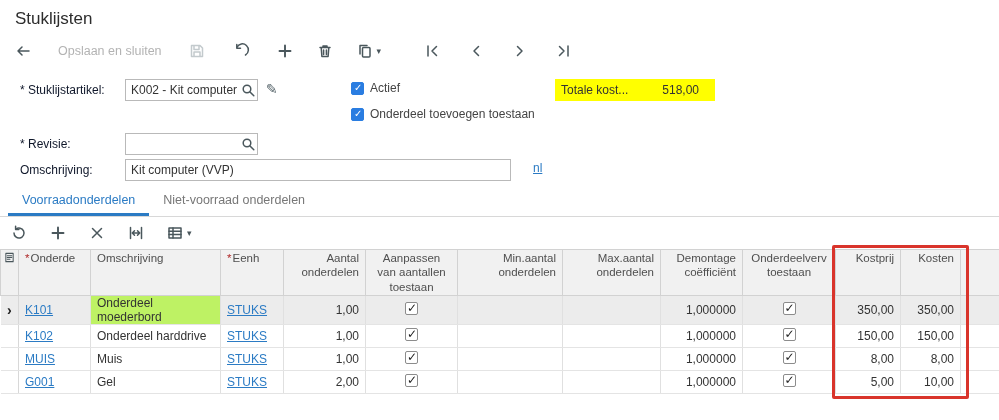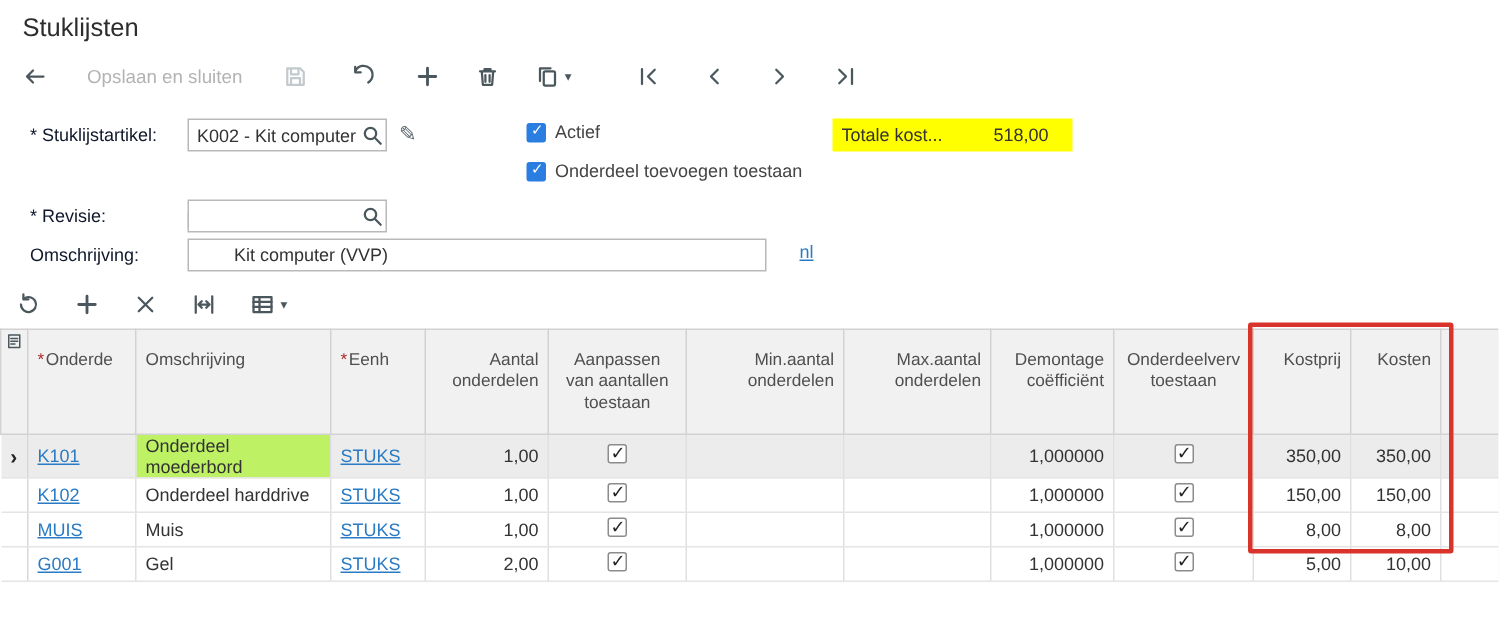--- a/index.html
+++ b/index.html
@@ -14,21 +14,21 @@
   .mr-lg{margin-right:26px;} .mr-md{margin-right:22px;}
   .disabled-label{color:#b3b3b3;font-size:12.5px;cursor:default;}
   .caret{font-size:9px;color:#4a575c;margin-left:3px;}
   .navgroup{display:flex;align-items:center;gap:26px;margin-left:42px;}
   
   .formarea{position:relative;height:116px;margin-top:2px;}
   .flabel{position:absolute;color:#0f172a;text-align:center;}
   .input-box{position:absolute;height:22px;border:1px solid #b9b9b9;background:#fff;box-sizing:border-box;}
   .input-box input{border:0;outline:none;width:100%;height:100%;box-sizing:border-box;
         padding:0 18px 0 5px;font-family:inherit;font-size:12px;color:#333;background:transparent;}
-  .input-box.noicon input{padding-right:5px;margin-left:25px;}
+  .input-box.noicon input{padding-right:5px;}
   .mag{position:absolute;right:2px;top:3px;cursor:pointer;}
   .pencil{position:absolute;font-size:14px;color:#56646a;cursor:pointer;}
   .cbwrap{position:absolute;display:flex;align-items:center;gap:6px;cursor:pointer;justify-content:center;}
   .cb{display:inline-block;width:13px;height:13px;border:1px solid #9a9a9a;background:#fff;
       position:relative;border-radius:2px;box-sizing:border-box;}
   .cb.blue.checked{background:#2a7de1;border-color:#2a7de1;}
   .cb.blue.checked::after{content:"\2713";position:absolute;left:2px;top:-1px;font-size:10px;font-weight:bold;color:#fff;}
   .cb.grid{border:1px solid #8c8c8c;}
   .cb.grid.checked::after{content:"\2713";position:absolute;left:1px;top:-2px;font-size:12px;color:#222;}
   .cblabel{color:#444;}
@@ -41,21 +41,21 @@
   .tabs{display:flex;border-bottom:1px solid #d8d8d8;padding-left:8px;height:29px;align-items:stretch;}
   .tab{display:flex;align-items:center;padding:0 14px;color:#777;cursor:pointer;font-size:12.5px;
        border-bottom:3px solid transparent;box-sizing:border-box;}
   .tab.active{color:#2b7bc4;border-bottom-color:#2b7bc4;}
   
   .gridbar{display:flex;align-items:center;height:32px;padding-left:10px;gap:21px;}
   .gbtn{display:inline-flex;align-items:center;cursor:pointer;}
   
   .tablewrap{position:relative;}
   table{border-collapse:collapse;table-layout:fixed;width:999px;}
-  th{background:#f1f1f1;border:1px solid #d2d2d2;vertical-align:top;padding:13px 6px;
+  th{background:#f1f1f1;border:1px solid #d2d2d2;vertical-align:top;padding:1px 6px;
      font-weight:400;color:#4f4f4f;font-size:11.5px;line-height:1.25;height:42px;box-sizing:border-box;}
   td{border-right:1px solid #e0e0e0;border-bottom:1px solid #e4e4e4;padding:0 6px;height:23px;
      box-sizing:border-box;font-size:12px;color:#333;background:#fff;}
   td.c-sel{border-right:1px solid #d8d8d8;padding:0;text-align:center;}
   th.c-sel{padding:2px;}
   .al{text-align:left;} .ar{text-align:right;} .ac{text-align:center;}
   .ast{color:#b02a2a;margin-right:1px;}
   tr.selected td{background:#ececec;}
   tr.selected td.cell-active{background:#bef264;}
   .lnk{color:#2b7bc4;text-decoration:underline;cursor:pointer;margin-top:16px;}
@@ -173,20 +173,24 @@
       <span class="cb blue checked"></span>
       <span class="cblabel">Onderdeel toevoegen toestaan</span>
     </span>
 
     <span class="totalbox">
       <span class="tlabel">Totale kost...</span>
       <span class="tvalue">518,00</span>
     </span>
   </div>
 
+  <div class="tabs">
+    <div class="tab active">Voorraadonderdelen</div>
+    <div class="tab">Niet-voorraad onderdelen</div>
+  </div>
 
   <div class="gridbar">
     <span class="gbtn">
       <svg width="18" height="18" viewBox="0 0 18 18">
           <path class="icon-stroke" d="M4 9 a5 5 0 1 0 1.9 -3.9"></path>
           <path class="icon-stroke" d="M5.6 2.3 V5.6 H8.9"></path>
         </svg>
     </span>
     <span class="gbtn">
       <svg width="18" height="18" viewBox="0 0 18 18">

